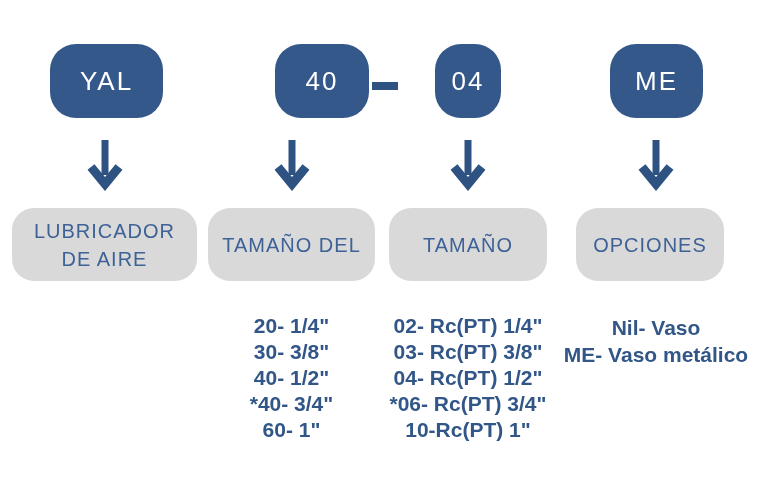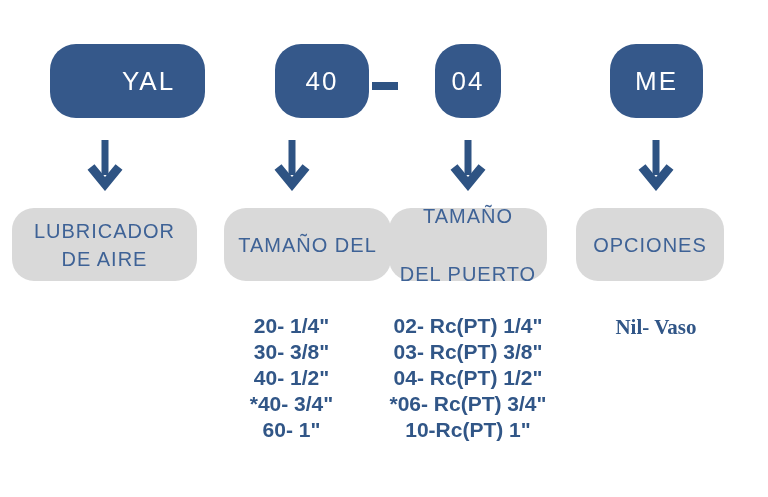--- a/index.html
+++ b/index.html
@@ -57,29 +57,29 @@
   }
   .opt-list {
     position: absolute;
     top: 313px;
     color: #315687;
     font-size: 21px;
     line-height: 26px;
     font-weight: 600;
     text-align: center;
   }
-  .opt-list.wrap-list { top: 314px; line-height: 27px; font-family: Liberation Serif, serif; }
+  .opt-list.wrap-list { top: 314px; line-height: 27px; }
   .opt-line { white-space: nowrap; }
 </style>
 </head>
 <body>
 
 <div class="canvas">
 
-  <div class="code-box" style="left:50px;width:113px;padding-left:42px;">
+  <div class="code-box" style="left:50px;width:113px;">
     <span>YAL</span>
   </div>
   <div class="code-box" style="left:245px;width:94px;margin-left:30px;">
     <span>40</span>
   </div>
   <div class="dash">
     
   </div>
   <div class="code-box" style="left:435px;width:66px;">
     <span>04</span>
@@ -102,26 +102,25 @@
   </svg>
   <svg class="arrow" style="left:638px;" width="36" height="54" viewBox="0 0 36 54">
     <line x1="18" y1="3" x2="18" y2="38" stroke="#2e5383" stroke-width="7"></line>
     <polyline points="4,30 18,47 32,30" fill="none" stroke="#2e5383" stroke-width="9"></polyline>
   </svg>
 
   <div class="label-box" style="left:12px;width:185px;">
     <div>LUBRICADOR</div>
     <div>DE AIRE</div>
   </div>
-  <div class="label-box" style="left:224px;width:167px;">
+  <div class="label-box" style="left:208px;width:167px;">
     <div>TAMAÑO DEL</div>
   </div>
   <div class="label-box" style="left:389px;width:158px;gap:30px;">
     <div>TAMAÑO</div>
-    <div>DEL PUERTO</div>
   </div>
   <div class="label-box" style="left:576px;width:148px;">
     <div>OPCIONES</div>
   </div>
 
   <div class="opt-list" style="left:208px;width:167px;">
     <div class="opt-line">20- 1/4"</div>
     <div class="opt-line">30- 3/8"</div>
     <div class="opt-line">40- 1/2"</div>
     <div class="opt-line">*40- 3/4"</div>
@@ -131,15 +130,16 @@
   <div class="opt-list" style="left:383px;width:170px;">
     <div class="opt-line">02- Rc(PT) 1/4"</div>
     <div class="opt-line">03- Rc(PT) 3/8"</div>
     <div class="opt-line">04- Rc(PT) 1/2"</div>
     <div class="opt-line">*06- Rc(PT) 3/4"</div>
     <div class="opt-line">10-Rc(PT) 1"</div>
   </div>
 
   <div class="opt-list wrap-list" style="left:556px;width:200px;">
     <div class="opt-line">Nil- Vaso</div>
+    <div class="opt-line">ME- Vaso metálico</div>
   </div>
 
 </div>
 
 </body></html>

